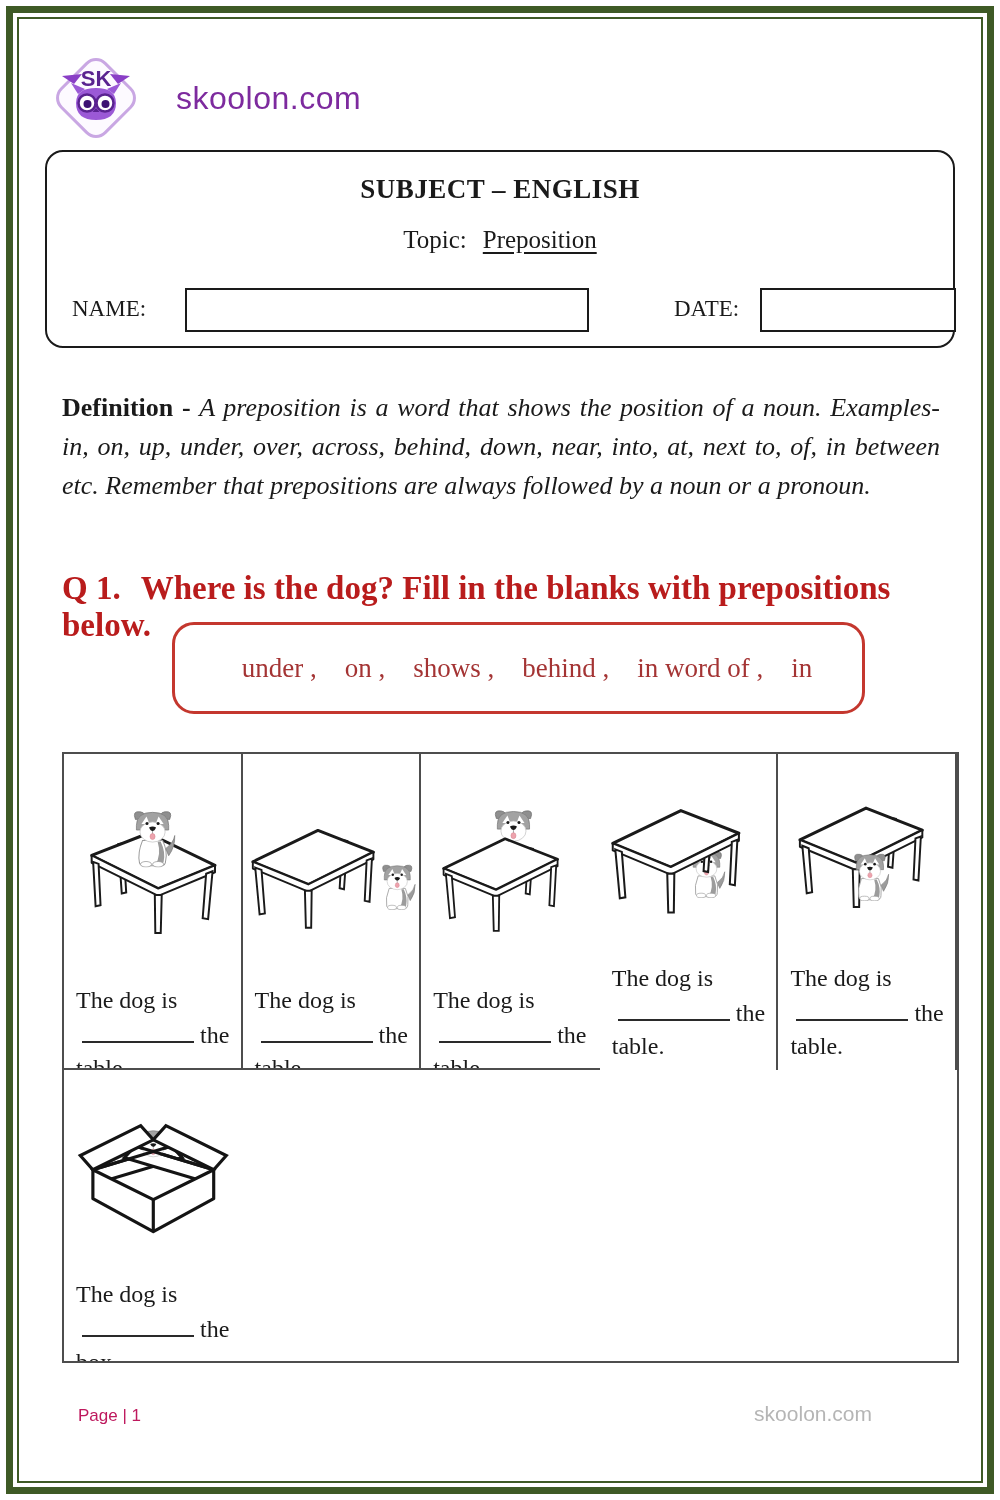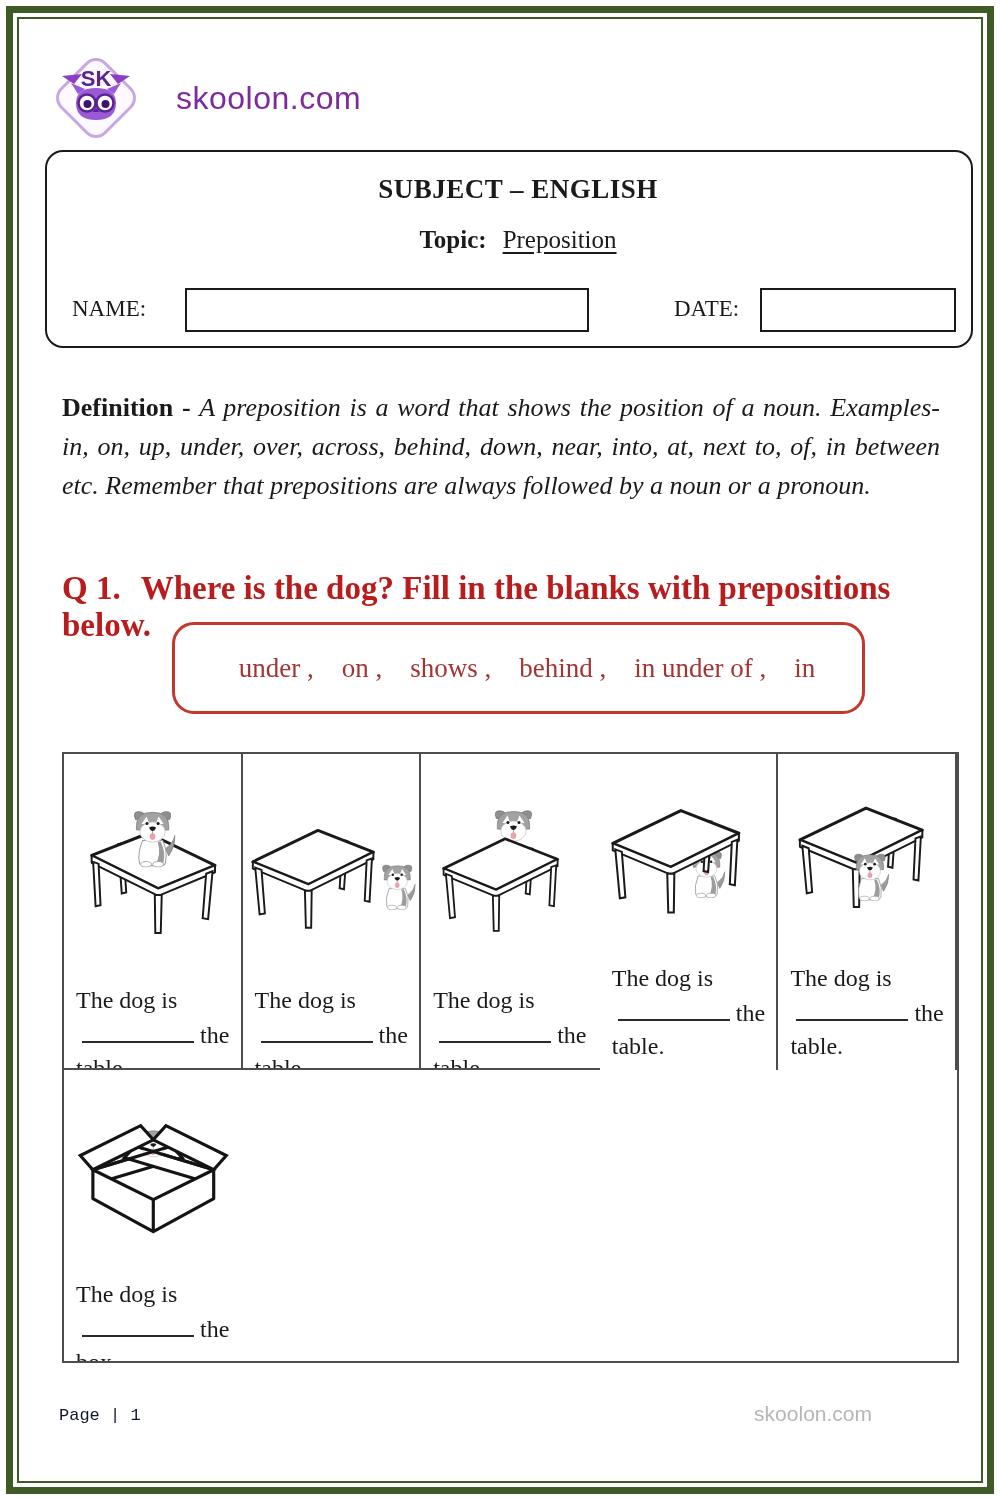--- a/index.html
+++ b/index.html
@@ -9,24 +9,24 @@
   }
   .border-outer { position:absolute; inset:6px; border:7px solid #3e5a25; pointer-events:none; }
   .border-inner { position:absolute; inset:17px; border:2px solid #3e5a25; pointer-events:none; }
 
   
   .logo-row { position:absolute; left:48px; top:50px; display:flex; align-items:center; gap:32px; }
   .wordmark { font-family:"Liberation Sans", sans-serif; font-size:32px; font-weight:500; color:#7d2a9e; letter-spacing:0.5px; }
 
   
   .header-box { position:absolute; left:45px; top:150px; width:906px; height:194px;
-    border:2px solid #1a1a1a; border-radius:18px;padding-left:18px; }
+    border:2px solid #1a1a1a; border-radius:18px; }
   .subject-title { text-align:center; margin-top:22px; font-size:27px; font-weight:bold; letter-spacing:0.5px; }
   .topic-line { text-align:center; margin-top:21px; font-size:25px; }
-  .topic-label { font-weight:bold; margin-right:16px; }
+  .topic-label { font-weight:normal; margin-right:16px; }
   .topic-value { text-decoration:underline; text-underline-offset:4px; }
   .fields { position:absolute; left:25px; top:136px; right:25px; height:44px; font-size:23px; }
   .name-label { position:absolute; left:0; top:8px; }
   .name-box  { position:absolute; left:113px; top:0; width:400px; height:40px; border:2px solid #1a1a1a; background:#fff; }
   .date-label { position:absolute; left:602px; top:8px; }
   .date-box  { position:absolute; left:688px; top:0; width:192px; height:40px; border:2px solid #1a1a1a; background:#fff; }
 
   
   .definition { position:absolute; left:62px; top:388px; width:878px;
     font-size:26px; line-height:39px; text-align:justify; }
@@ -51,21 +51,21 @@
     border:2px solid #4d4d4d; }
   .cell { border-right:2px solid #4d4d4d; border-bottom:2px solid #4d4d4d; overflow:hidden; }
   .cell.col3 { border-right:none; }
   .cell.row2 { border-bottom:none; }
   .scene { display:block; width:100%; height:224px; margin-top:4px; }
   .row2 .scene { height:202px; }
   .caption { padding:2px 10px 0 12px; font-size:24px; line-height:33px; }
   .blank { display:inline-block; width:112px; height:1em; border-bottom:2px solid #2a2a2a; margin:0 6px; vertical-align:baseline; }
 
   
-  .footer-page { position:absolute; left:59px; top:1406px; font-family:Liberation Mono, monospace; font-size:17px; color:#0f172a; }
+  .footer-page { position:absolute; left:78px; top:1406px; font-family:Liberation Sans, sans-serif; font-size:17px; color:#be185d; }
   .footer-mark { position:absolute; right:128px; top:1402px; font-family:"Liberation Sans", sans-serif; font-size:21px; color:#b5b5b5; }
 
   svg { overflow:visible; }
 </style>
 </head>
 <body>
 
 <svg width="0" height="0" style="position:absolute" aria-hidden="true">
   <defs>
     <symbol id="sym-dog-head" viewBox="0 0 100 70">
@@ -144,21 +144,21 @@
 
   <div class="question">
     <span class="q-num">Q 1.</span><span>Where is the dog? Fill in the blanks with prepositions below.</span>
   </div>
 
   <div class="word-bank">
       <span class="wb-item">under ,</span>
       <span class="wb-item">on ,</span>
       <span class="wb-item">shows ,</span>
       <span class="wb-item">behind ,</span>
-      <span class="wb-item">in under of ,</span>
+      <span class="wb-item">in word of ,</span>
       <span class="wb-item">in</span>
     </div>
 
   <div class="grid">
 
     <div class="cell col1 row1">
       <svg class="scene" viewBox="0 0 340 250" preserveAspectRatio="xMidYMid meet">
         <g transform="translate(340,0) scale(-1,1)">
           <use href="#sym-table" x="35" y="35" width="266" height="219"></use>
         </g>

